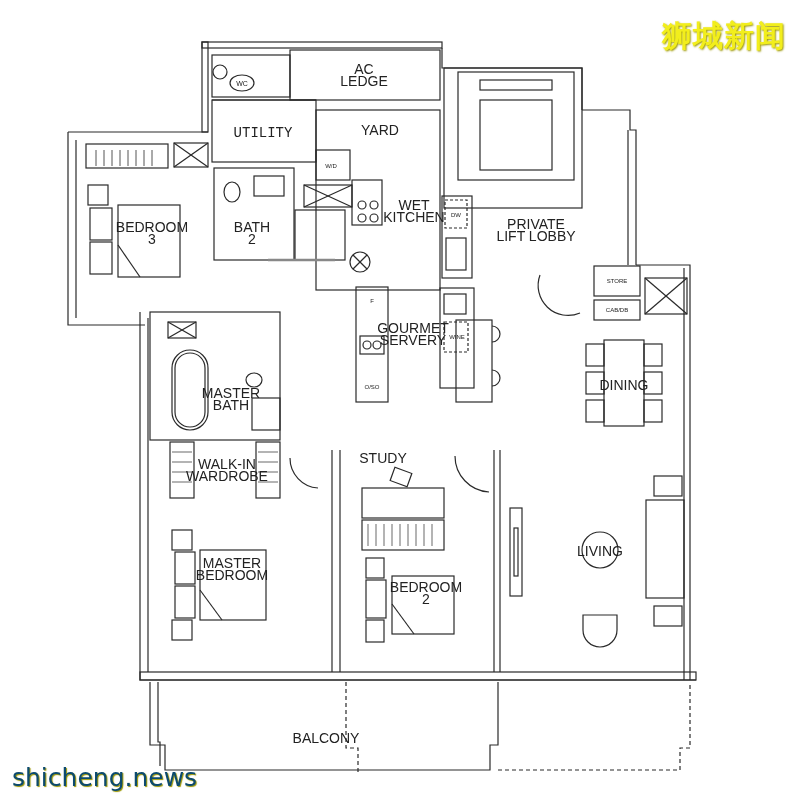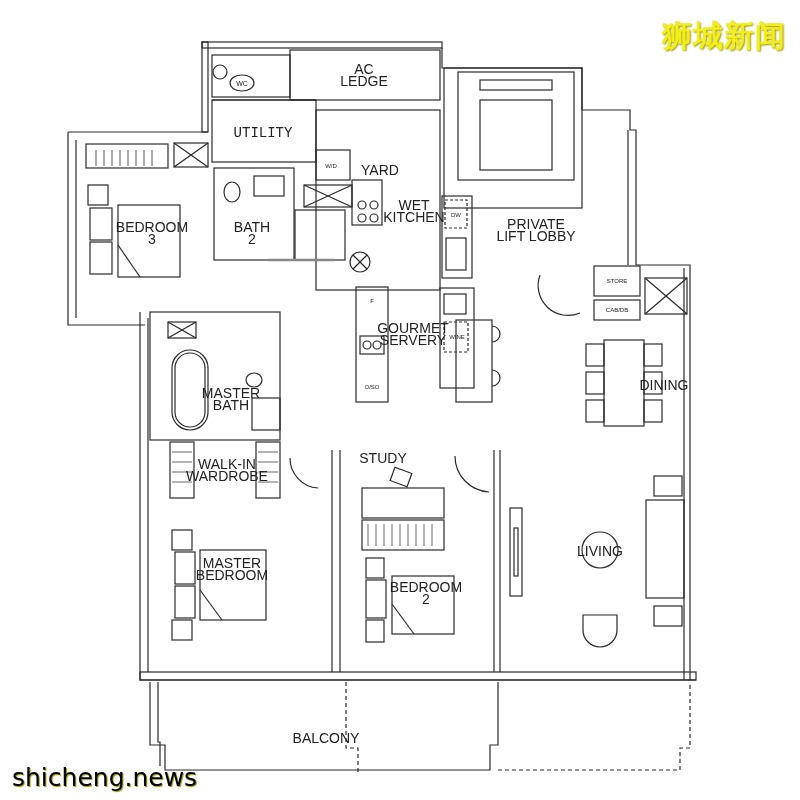--- a/index.html
+++ b/index.html
@@ -2,21 +2,21 @@
 <html><head>
   <meta charset="utf-8">
   <style>
     html, body { margin: 0; padding: 0; background: #ffffff; }
     body { width: 800px; height: 800px; position: relative; overflow: hidden; font-family: "Liberation Sans", sans-serif; }
     #plan { position: absolute; left: 0; top: 0; width: 800px; height: 800px; }
     .lbl { position: absolute; font-family: "Liberation Sans", sans-serif; font-size: 14px; color: #222; text-align: center; line-height: 12px; white-space: pre-line; transform: translate(-50%, -50%); }
     .lbl.small { font-size: 7px; line-height: 8px; }
     .lbl.tiny { font-size: 6px; line-height: 7px; }
     .wm-cn { position: absolute; right: 14px; top: 16px; font-family: "DejaVu Sans", sans-serif; font-size: 30px; font-weight: bold; color: #f2ee1c; text-shadow: 1px 1px 2px #9a9500; letter-spacing: 1px; }
-    .wm-en { position: absolute; left: 12px; bottom: 8px; font-family: "DejaVu Sans", sans-serif; font-size: 25px; color: #000000; text-shadow: 1px 1px 1px #9a9500; }
+    .wm-en { position: absolute; left: 12px; bottom: 8px; font-family: "DejaVu Sans", sans-serif; font-size: 25px; color: #0c4a6e; text-shadow: 1px 1px 1px #9a9500; }
   </style>
 </head>
 <body>
 
 <svg id="plan" viewBox="0 0 800 800" xmlns="http://www.w3.org/2000/svg" fill="none" stroke="#2a2a2a" stroke-width="1.2">
 
   <g>
     <rect x="202" y="42" width="240" height="6"></rect>
     <rect x="202" y="42" width="6" height="90"></rect>
     <polyline points="68,132 208,132"></polyline>
@@ -176,39 +176,39 @@
     <polyline points="158,682 158,742 160,742 160,766"></polyline>
     <polyline points="346,682 346,748 358,748 358,772" stroke-dasharray="4,3"></polyline>
     <polyline points="498,770 680,770 680,748 690,748 690,682" stroke-dasharray="4,3"></polyline>
   </g>
 </svg>
 
 <div class="lbl small" style="left:242px; top:84px;">WC</div>
 <div class="lbl" style="left:364px; top:75px;">AC
 LEDGE</div>
 <div class="lbl" style="left:263px; top:133px;font-family:Liberation Mono, monospace;">UTILITY</div>
-<div class="lbl" style="left:380px; top:130px;margin-top:40px;">YARD</div>
+<div class="lbl" style="left:380px; top:130px;">YARD</div>
 <div class="lbl tiny" style="left:331px; top:166px;">W/D</div>
 <div class="lbl" style="left:414px; top:211px;">WET
 KITCHEN</div>
 <div class="lbl tiny" style="left:456px; top:215px;">DW</div>
 <div class="lbl" style="left:152px; top:233px;">BEDROOM
 3</div>
 <div class="lbl" style="left:252px; top:233px;">BATH
 2</div>
 <div class="lbl" style="left:536px; top:230px;">PRIVATE
 LIFT LOBBY</div>
 <div class="lbl tiny" style="left:617px; top:281px;">STORE</div>
 <div class="lbl tiny" style="left:617px; top:310px;">CAB/DB</div>
 <div class="lbl tiny" style="left:372px; top:301px;">F</div>
 <div class="lbl" style="left:413px; top:334px;">GOURMET
 SERVERY</div>
 <div class="lbl tiny" style="left:457px; top:337px;">WINE</div>
 <div class="lbl tiny" style="left:372px; top:387px;">O/SO</div>
-<div class="lbl" style="left:624px; top:385px;margin-left:40px;">DINING</div>
+<div class="lbl" style="left:624px; top:385px;">DINING</div>
 <div class="lbl" style="left:231px; top:399px;">MASTER
 BATH</div>
 <div class="lbl" style="left:227px; top:470px;">WALK-IN
 WARDROBE</div>
 <div class="lbl" style="left:383px; top:458px;">STUDY</div>
 <div class="lbl" style="left:232px; top:569px;">MASTER
 BEDROOM</div>
 <div class="lbl" style="left:426px; top:593px;">BEDROOM
 2</div>
 <div class="lbl" style="left:600px; top:551px;">LIVING</div>

